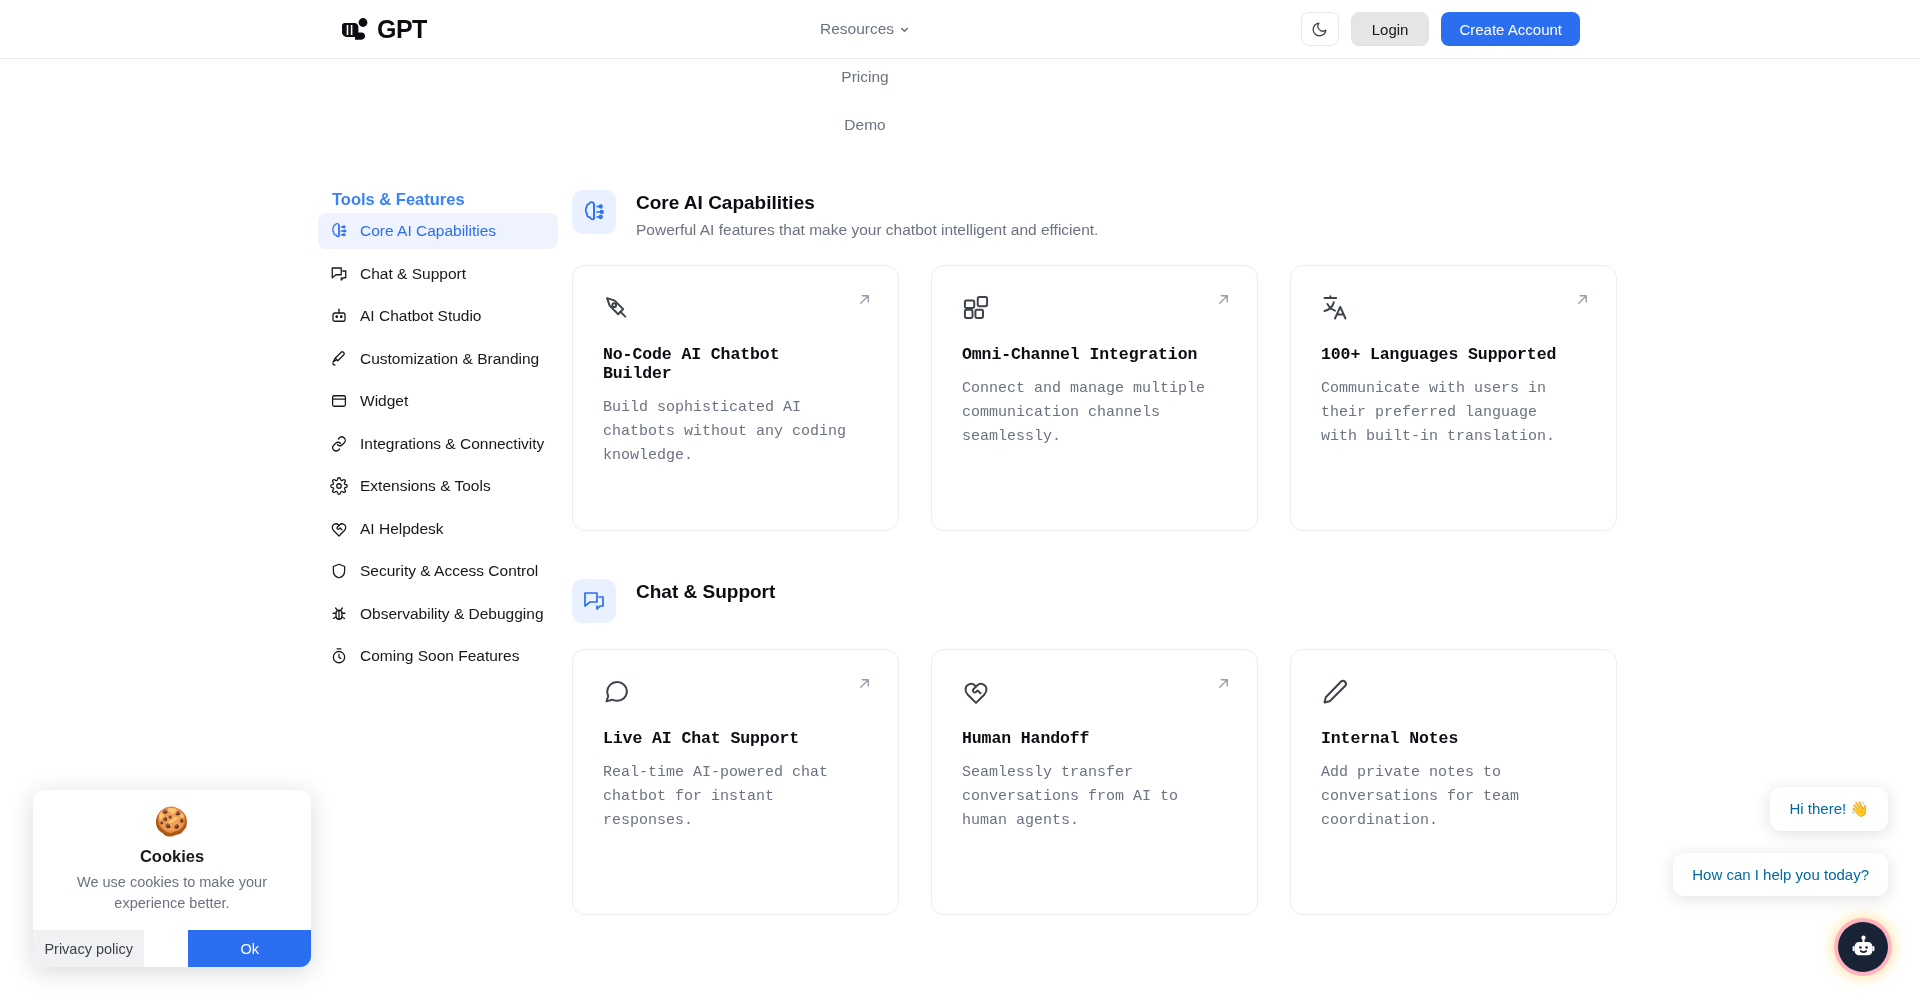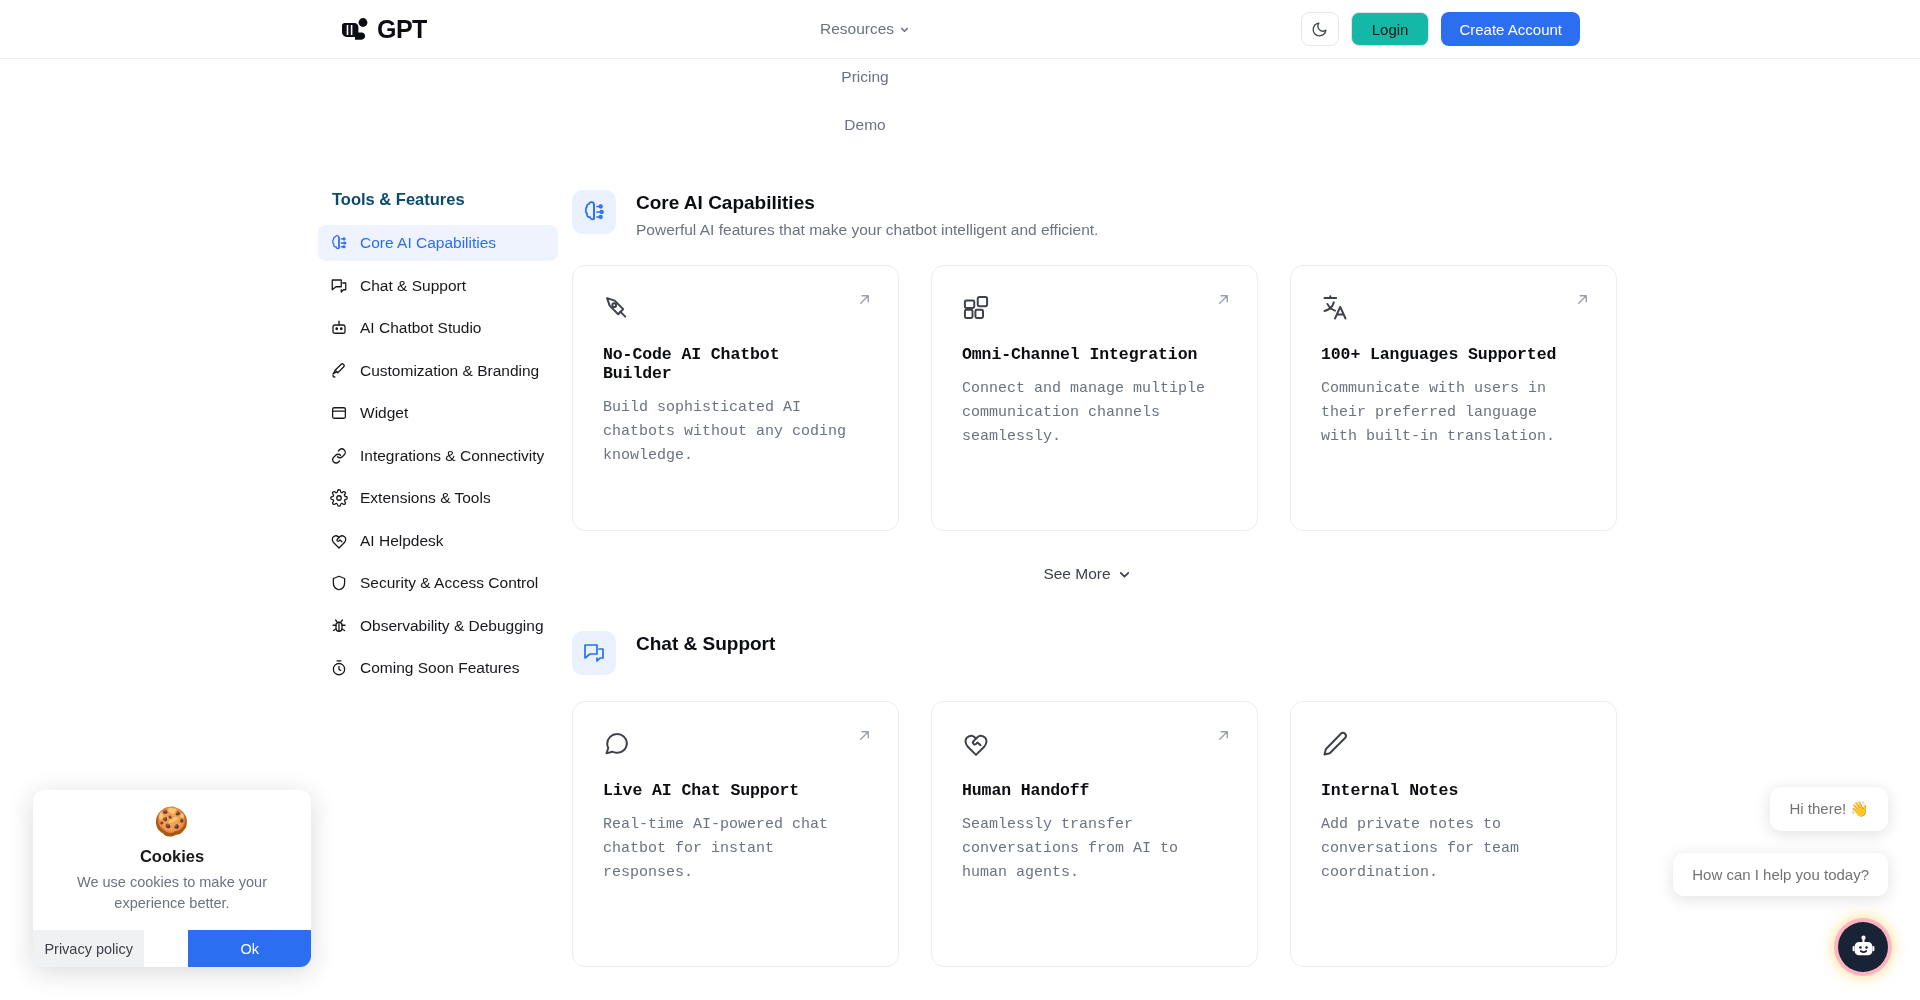--- a/index.html
+++ b/index.html
@@ -66,21 +66,21 @@
     border-radius: 8px;
     background: #fff;
     display: flex; align-items: center; justify-content: center;
     cursor: pointer;
   }
   .login-btn {
     height: 34px;
     padding: 0 20px;
     border: 1px solid #e2e3e7;
     border-radius: 8px;
-    background: #14b8a6;
+    background: #e5e5e5;
     font-size: 15px;
     color: #17181c;
     display: flex; align-items: center;
     cursor: pointer;
   }
   .create-btn {
     height: 34px;
     padding: 0 18px;
     border-radius: 8px;
     background: #2b6ef0;
@@ -98,23 +98,23 @@
   
   .sidebar {
     position: absolute;
     left: 318px;
     top: 131px;
     width: 240px;
   }
   .sidebar-title {
     font-size: 16.5px;
     font-weight: 600;
-    color: #0c4a6e;
+    color: #3b82f6;
     padding-left: 14px;
-    margin-bottom: 16px;
+    margin-bottom: 4px;
   }
   .side-item {
     display: flex;
     align-items: center;
     gap: 12px;
     height: 36px;
     padding: 0 12px;
     border-radius: 8px;
     font-size: 15.5px;
     color: #17181c;
@@ -258,21 +258,21 @@
     flex-direction: column;
     align-items: flex-end;
     gap: 22px;
   }
   .bubble {
     background: #fff;
     border-radius: 11px;
     box-shadow: 0 3px 16px rgba(20,22,28,0.13);
     padding: 13px 19px;
     font-size: 15px;
-    color: #737373;
+    color: #0369a1;
     white-space: nowrap;
   }
   .chat-fab {
     position: absolute;
     right: 32px;
     bottom: 28px;
     width: 50px; height: 50px;
     border-radius: 50%;
     background: #182335;
     display: flex; align-items: center; justify-content: center;
@@ -486,26 +486,20 @@
           <path d="M12 21l4.5-10 4.5 10M13.8 17.6h5.4"></path>
         </svg>
         <svg class="card-arrow" viewBox="0 0 16 16" fill="none" stroke="currentColor" stroke-width="1.5" stroke-linecap="round" stroke-linejoin="round">
           <path d="M4 12L12 4M5.5 4H12v6.5"></path>
         </svg>
         <div class="card-title">100+ Languages Supported</div>
         <div class="card-desc">Communicate with users in their preferred language with built-in translation.</div>
       </div>
     </div>
 
-    <div class="see-more">
-      <span>See More</span>
-      <svg viewBox="0 0 12 12" fill="none" stroke="currentColor" stroke-width="1.6" stroke-linecap="round" stroke-linejoin="round">
-          <path d="M2.5 4.5L6 8l3.5-3.5"></path>
-        </svg>
-    </div>
 
     <div class="section-gap"></div>
 
     <div class="section-head">
       <div class="sec-badge">
         <svg viewBox="0 0 24 24" fill="none" stroke="currentColor" stroke-width="1.7" stroke-linecap="round" stroke-linejoin="round">
           <path d="M3 4h12v9H8l-5 4z"></path>
             <path d="M17 8h4v9h-3l-3 3v-3"></path>
         </svg>
       </div>

